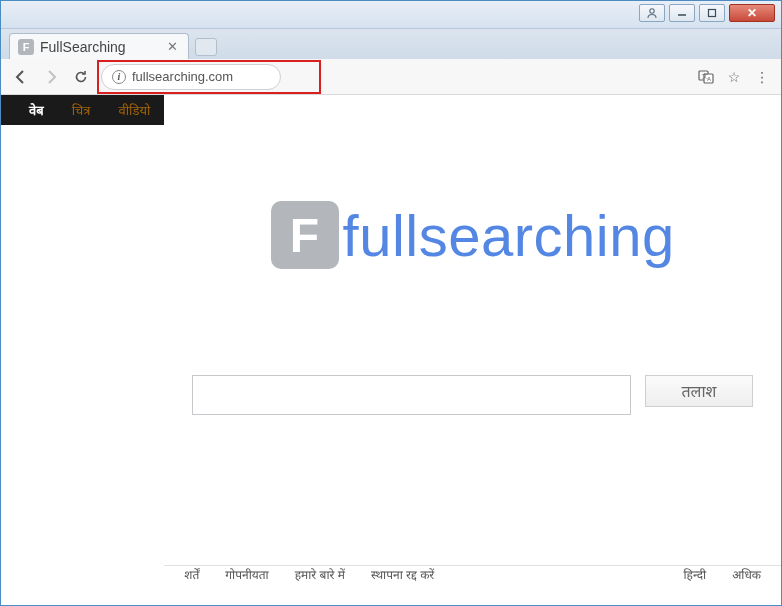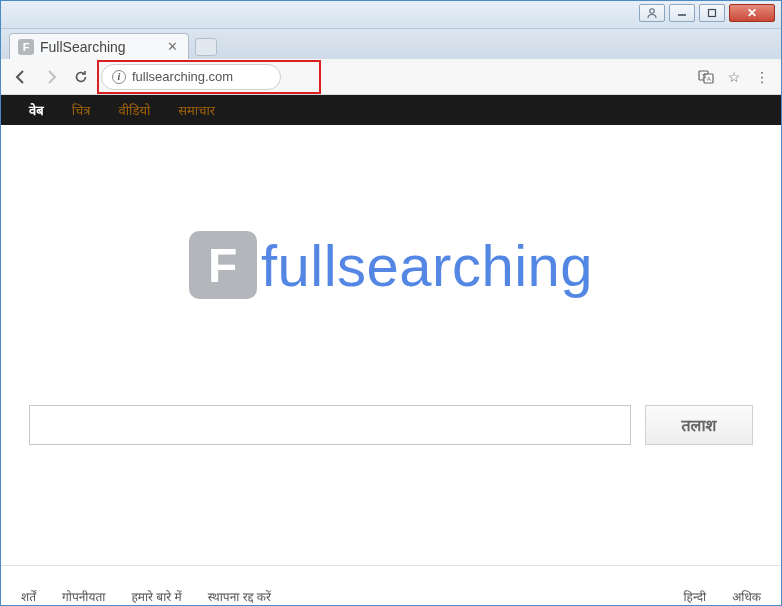--- a/index.html
+++ b/index.html
@@ -27,35 +27,35 @@
 .navbtn { width:20px; height:20px; display:flex; align-items:center; justify-content:center; color:#6a6a6e; cursor:default; }
 .navbtn.dis { color:#c2c2c6; }
 .url-wrap { position:relative; flex:0 0 auto; }
 .urlbar { height:26px; border:1px solid #d0d0d4; border-radius:13px; background:#fff; display:flex; align-items:center; padding:0 10px; gap:6px; font-size:13px; color:#555; width:180px; }
 .urlbar .info { width:14px; height:14px; border:1px solid #888; border-radius:50%; display:flex; align-items:center; justify-content:center; font-size:10px; font-weight:bold; font-family:Georgia,serif; font-style:italic; color:#555; }
 .highlight-box { position:absolute; border:2px solid #d82020; top:-4px; left:-4px; width:224px; height:34px; pointer-events:none; }
 .toolbar .spacer { flex:1; }
 .tbicon { width:18px; height:18px; color:#666; display:flex; align-items:center; justify-content:center; font-size:14px; }
 
 
-.content { flex:1; display:flex; flex-direction:column; background:#fff; overflow:hidden; }
+.content { flex:1; display:flex; flex-direction:row; background:#fff; overflow:hidden; }
 .catnav { height:30px; background:#1a1a1a; display:flex; align-items:center; padding-left:14px; gap:0; }
 .catnav .cat { color:#a16207; font-size:13px; padding:0 14px; height:100%; display:flex; align-items:center; cursor:default; }
 .catnav .cat.active { color:#fff; font-weight:600; }
 
 .page { flex:1; display:flex; flex-direction:column; }
 .hero { flex:0 0 280px; display:flex; flex-direction:column; align-items:center; justify-content:center; }
 .logo { display:flex; align-items:center; gap:4px; color:#5487e3; font-size:58px; font-weight:500; letter-spacing:0.5px; }
 .logo .ficon { width:68px; height:68px; background:#b3b7bb; border-radius:10px; display:flex; align-items:center; justify-content:center; color:#fff; font-size:48px; font-weight:700; }
 
 .searchrow { display:flex; align-items:stretch; justify-content:center; padding:0 28px; gap:14px; }
 .searchbox { flex:1; height:40px; border:1px solid #c8c8cc; background:#fff; padding:0 10px; font-size:15px; outline:none; }
-.searchbtn { width:108px; height:40px; background:linear-gradient(#fbfbfb,#eeeeef); border:1px solid #cfcfd2; color:#666; font-size:16px; cursor:default;font-weight:bold; }
+.searchbtn { width:108px; height:32px; background:linear-gradient(#fbfbfb,#eeeeef); border:1px solid #cfcfd2; color:#666; font-size:16px; cursor:default; }
 
-.footer { border-top:1px solid #e1e1e3; height:40px; display:flex; align-items:flex-end; padding:0 20px; font-size:12px; color:#555; gap:26px; margin-top:auto; }
+.footer { border-top:1px solid #e1e1e3; height:40px; display:flex; align-items:flex-start; padding:0 20px; font-size:12px; color:#555; gap:26px; margin-top:auto; }
 .footer .flink { cursor:default; }
 .footer .fsp { flex:1; }
 </style>
 </head>
 <body>
 
 <div class="window">
 
   <div class="titlebar">
     <div class="windowbtns">
@@ -123,21 +123,20 @@
     </div>
     <div class="tbicon">☆</div>
     <div class="tbicon">⋮</div>
   </div>
 
   <div class="content">
     <div class="catnav">
       <div class="cat active">वेब</div>
       <div class="cat">चित्र</div>
       <div class="cat">वीडियो</div>
-      <div class="cat">समाचार</div>
     </div>
 
     <div class="page">
       <div class="hero">
         <div class="logo">
           <div class="ficon">F</div>
           <span>fullsearching</span>
         </div>
       </div>
 

